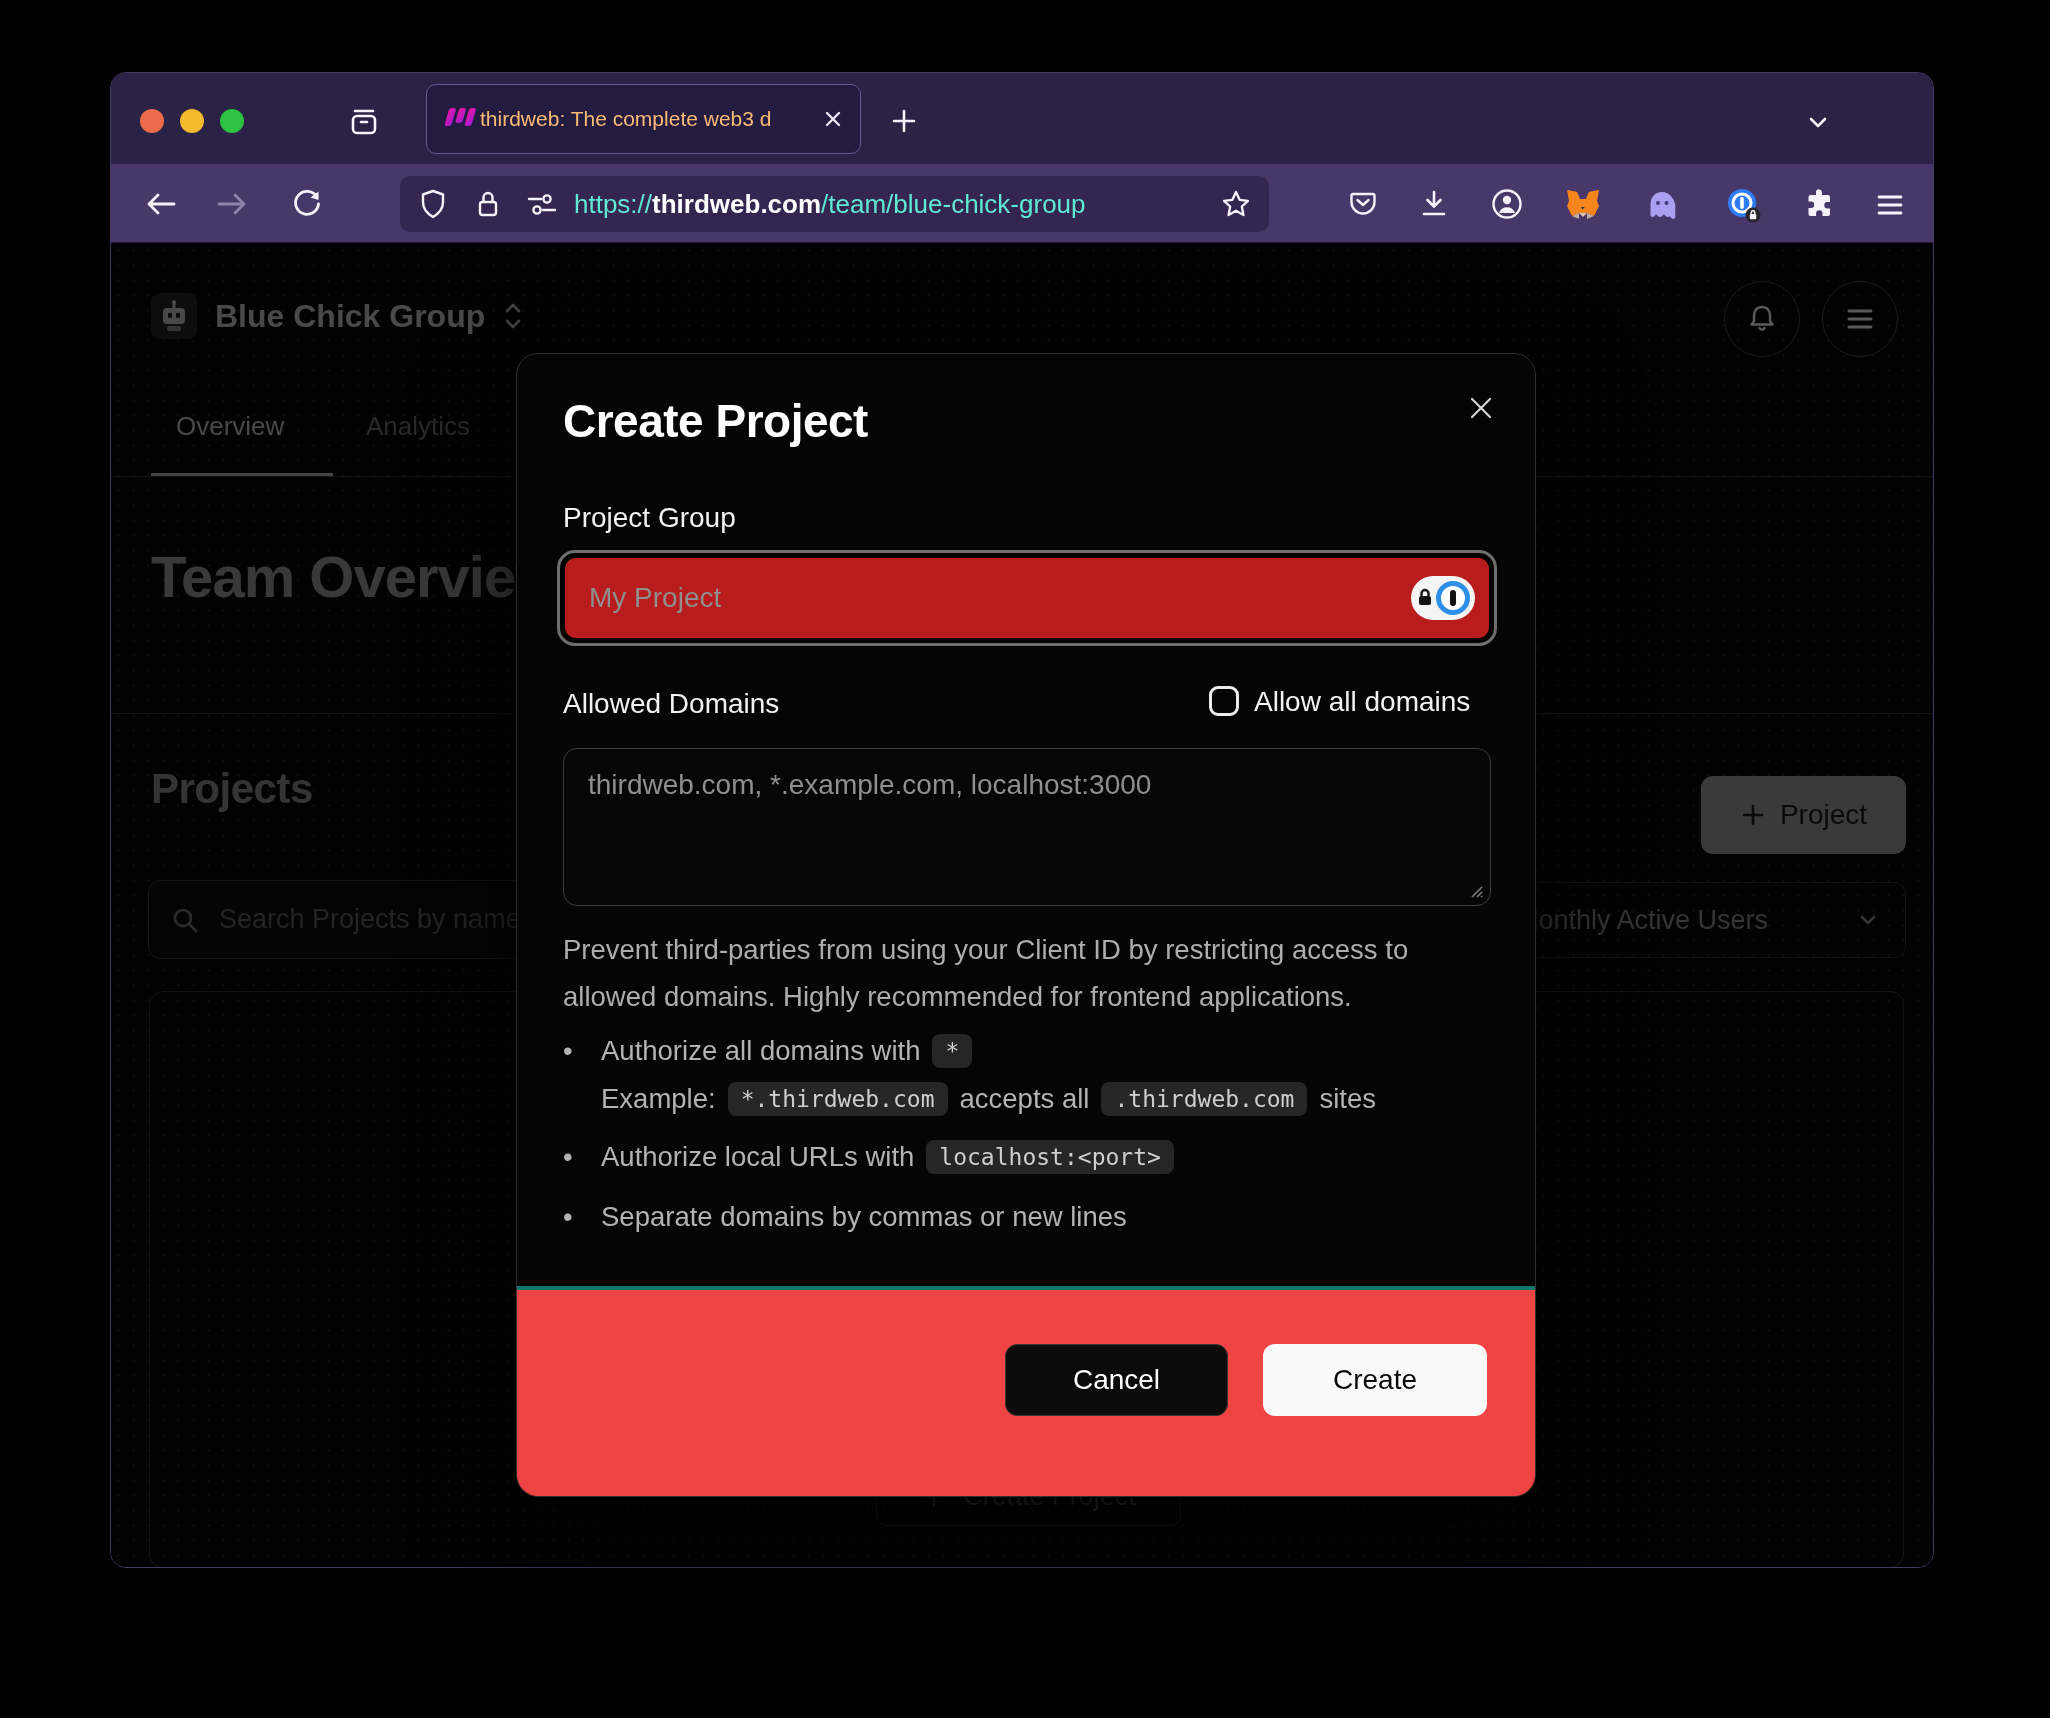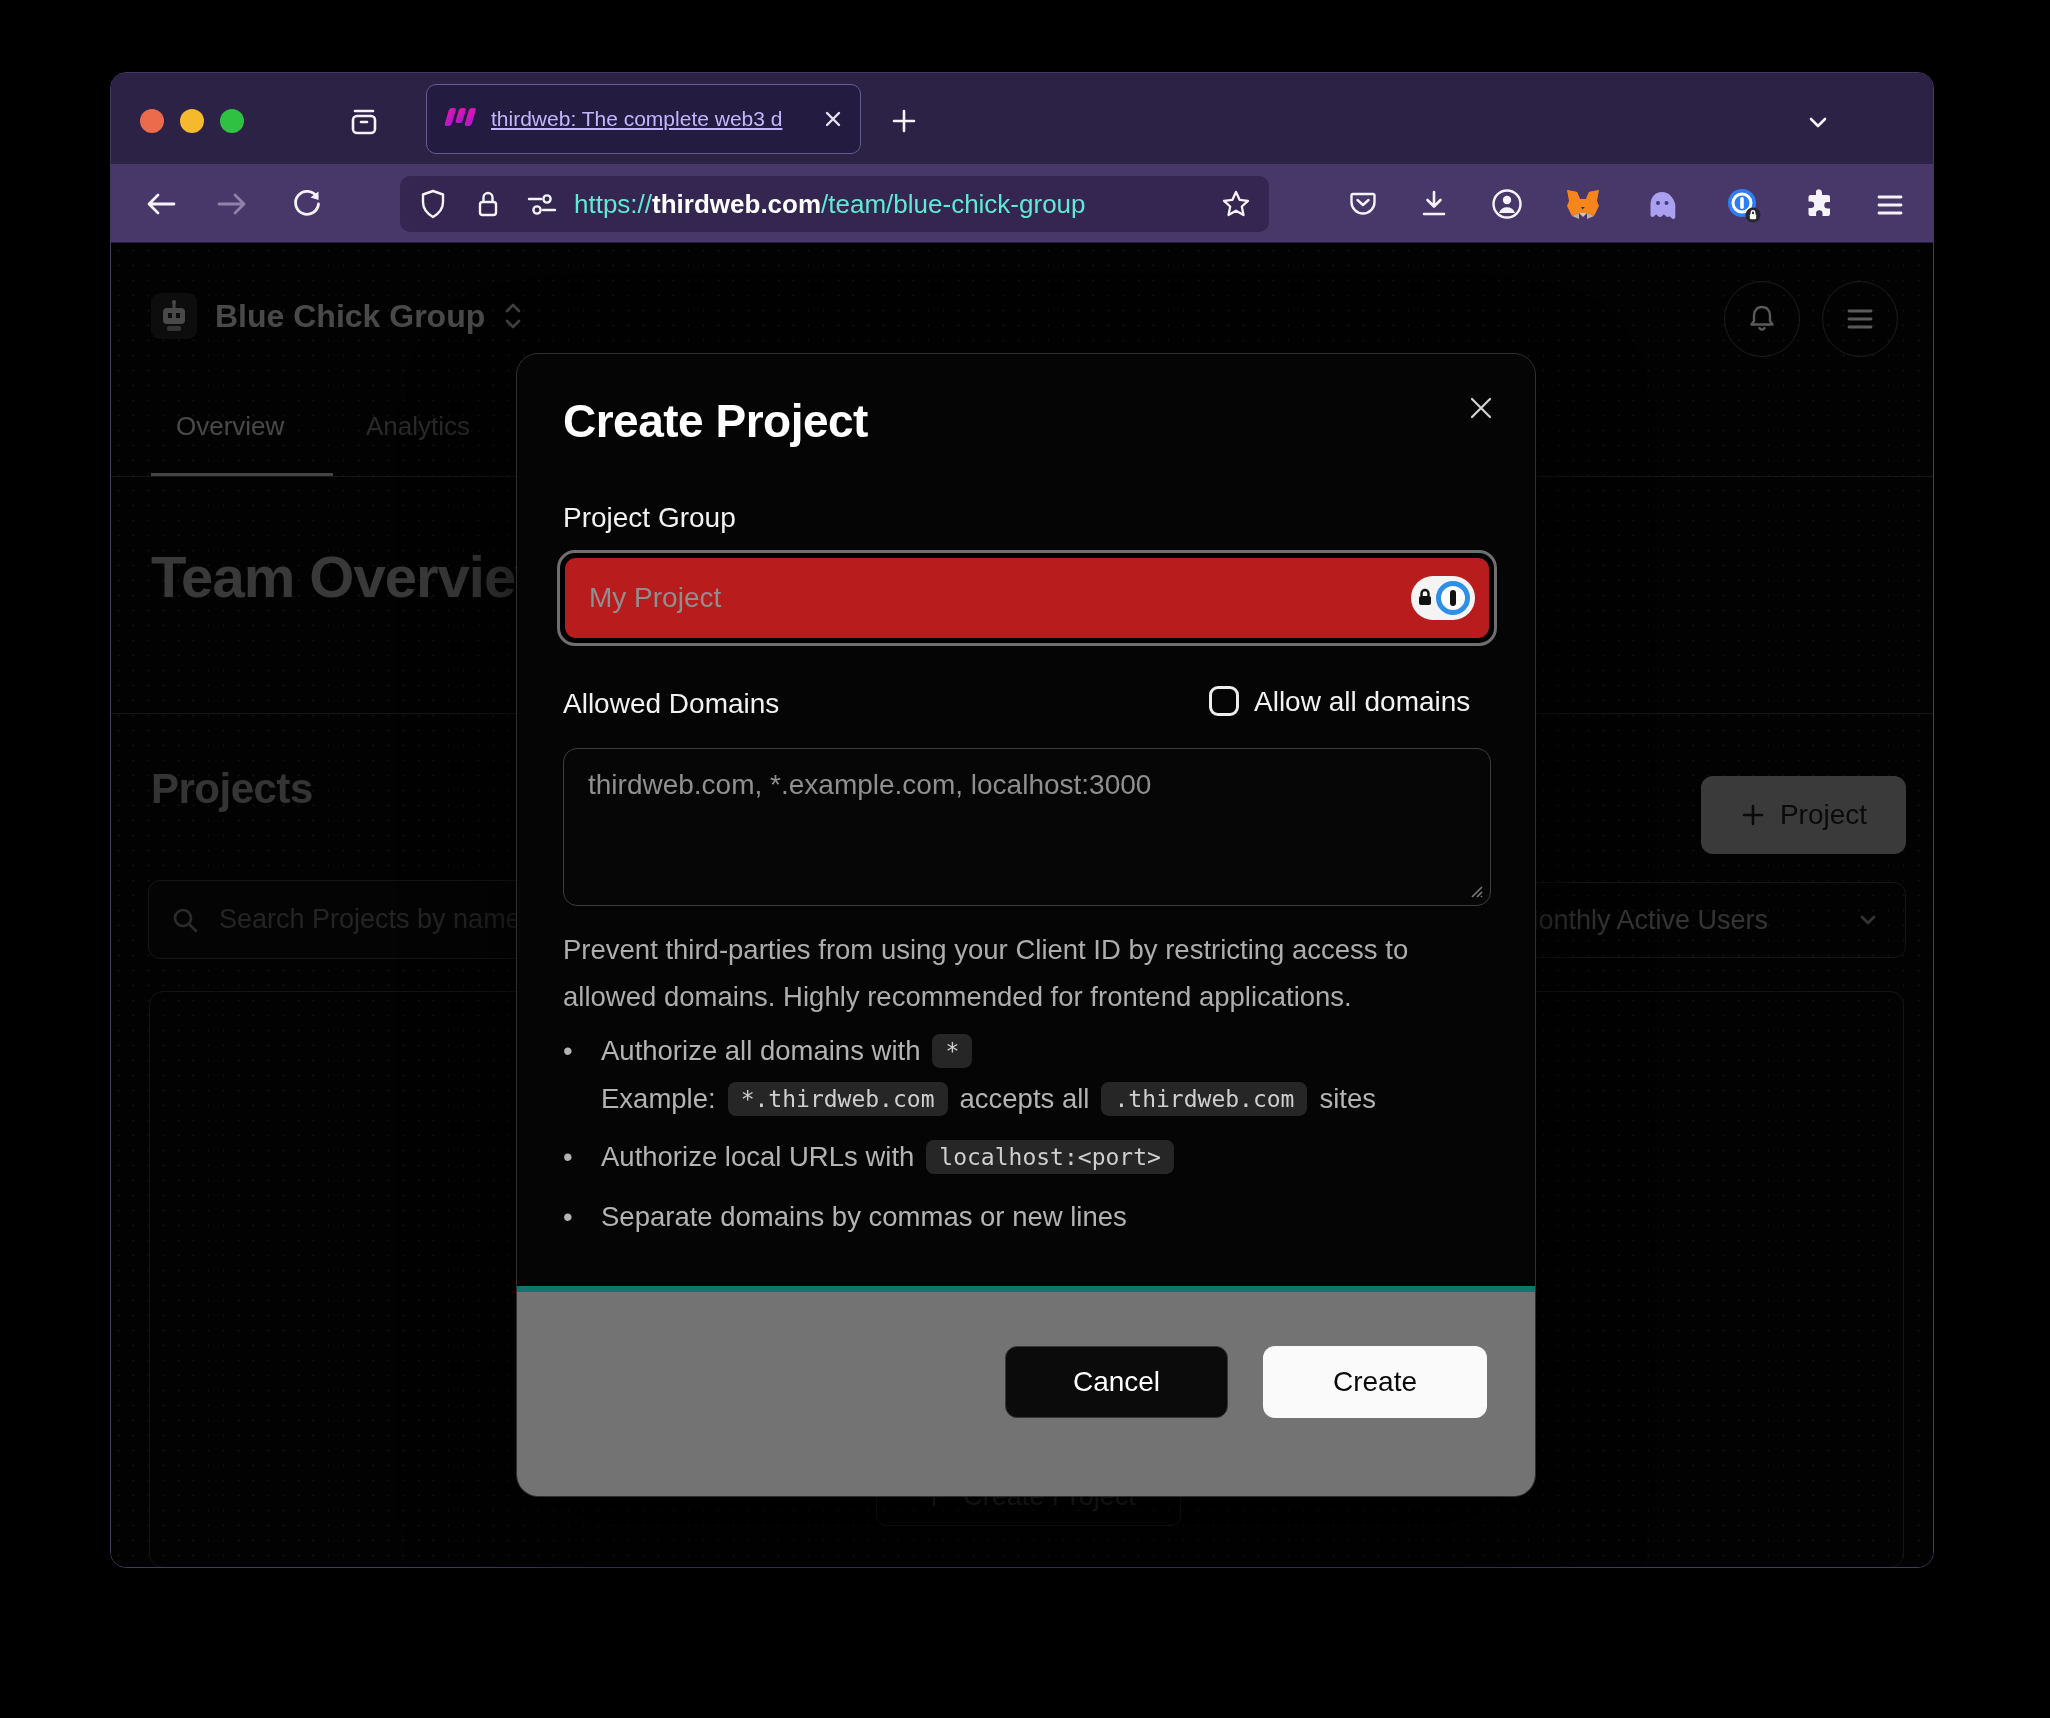--- a/index.html
+++ b/index.html
@@ -12,21 +12,21 @@
 
   
   .tabbar { position:relative; height:91px; background:#2b2245; }
   .tlight { position:absolute; top:36px; width:24px; height:24px; border-radius:50%; }
   .tl-red { left:29px; background:#ed6b4d; }
   .tl-yellow { left:69px; background:#f5b92e; }
   .tl-green { left:109px; background:#2fc142; }
   .icon-btn { position:absolute; display:flex; align-items:center; justify-content:center; }
   .tab { position:absolute; left:315px; top:11px; width:435px; height:70px; border-radius:10px;
          background:#241c40; border:1.5px solid #6a5a92; display:flex; align-items:center; padding:0 16px; }
-  .tab-title { color:#c4b5fd; font-size:21px; white-space:nowrap; overflow:hidden; flex:1; margin:0 10px 0 12px;text-decoration:underline; }
+  .tab-title { color:#fdba74; font-size:21px; white-space:nowrap; overflow:hidden; flex:1; margin:0 10px 0 1px; }
 
   
   .navbar { position:relative; height:79px; background:#483769; border-bottom:1px solid #241b3f; }
   .urlbar { position:absolute; left:289px; top:12px; width:869px; height:56px; border-radius:10px;
             background:#342650; display:flex; align-items:center; padding:0 18px; }
   .url-text { font-size:26px; margin-left:16px; white-space:nowrap; }
   .url-dim { color:#5eead4; }
   .url-domain { color:#ffffff; font-weight:700; }
   .urlbar .star { margin-left:auto; }
 
@@ -85,21 +85,21 @@
   .resize-grip { position:absolute; right:6px; bottom:6px; }
 
   .help { position:absolute; left:46px; top:572px; width:916px; font-size:27.5px; line-height:47px; color:#adadad; }
   .bullets { position:absolute; left:46px; top:676px; width:920px; color:#b3b3b3; font-size:27.5px; }
   .brow { display:flex; align-items:center; gap:12px; min-height:42px; }
   .bdot { width:26px; color:#b3b3b3; }
   .indent { padding-left:38px; }
   .chip { font-family:"DejaVu Sans Mono", monospace; font-size:23px; background:#262626; color:#cfcfcf;
           border-radius:8px; padding:4px 13px; }
 
-  .modal-footer { position:absolute; left:0; right:0; top:932px; bottom:0; background:#737373; border-top:6px solid #0f766e; }
+  .modal-footer { position:absolute; left:0; right:0; top:932px; bottom:0; background:#ef4444; border-top:4px solid #0f766e; }
   .btn-cancel { position:absolute; top:54px; right:307px; width:223px; height:72px; border-radius:12px;
                 border:1px solid #373737; background:#0b0b0b; color:#ffffff; font-size:28px;
                 display:flex; align-items:center; justify-content:center; }
   .btn-create { position:absolute; top:54px; right:48px; width:224px; height:72px; border-radius:12px;
                 background:#fafafa; color:#0a0a0a; font-size:28px; font-weight:500;
                 display:flex; align-items:center; justify-content:center;text-align:center; }
   svg { display:block; }
 </style>
 </head>
 <body>

